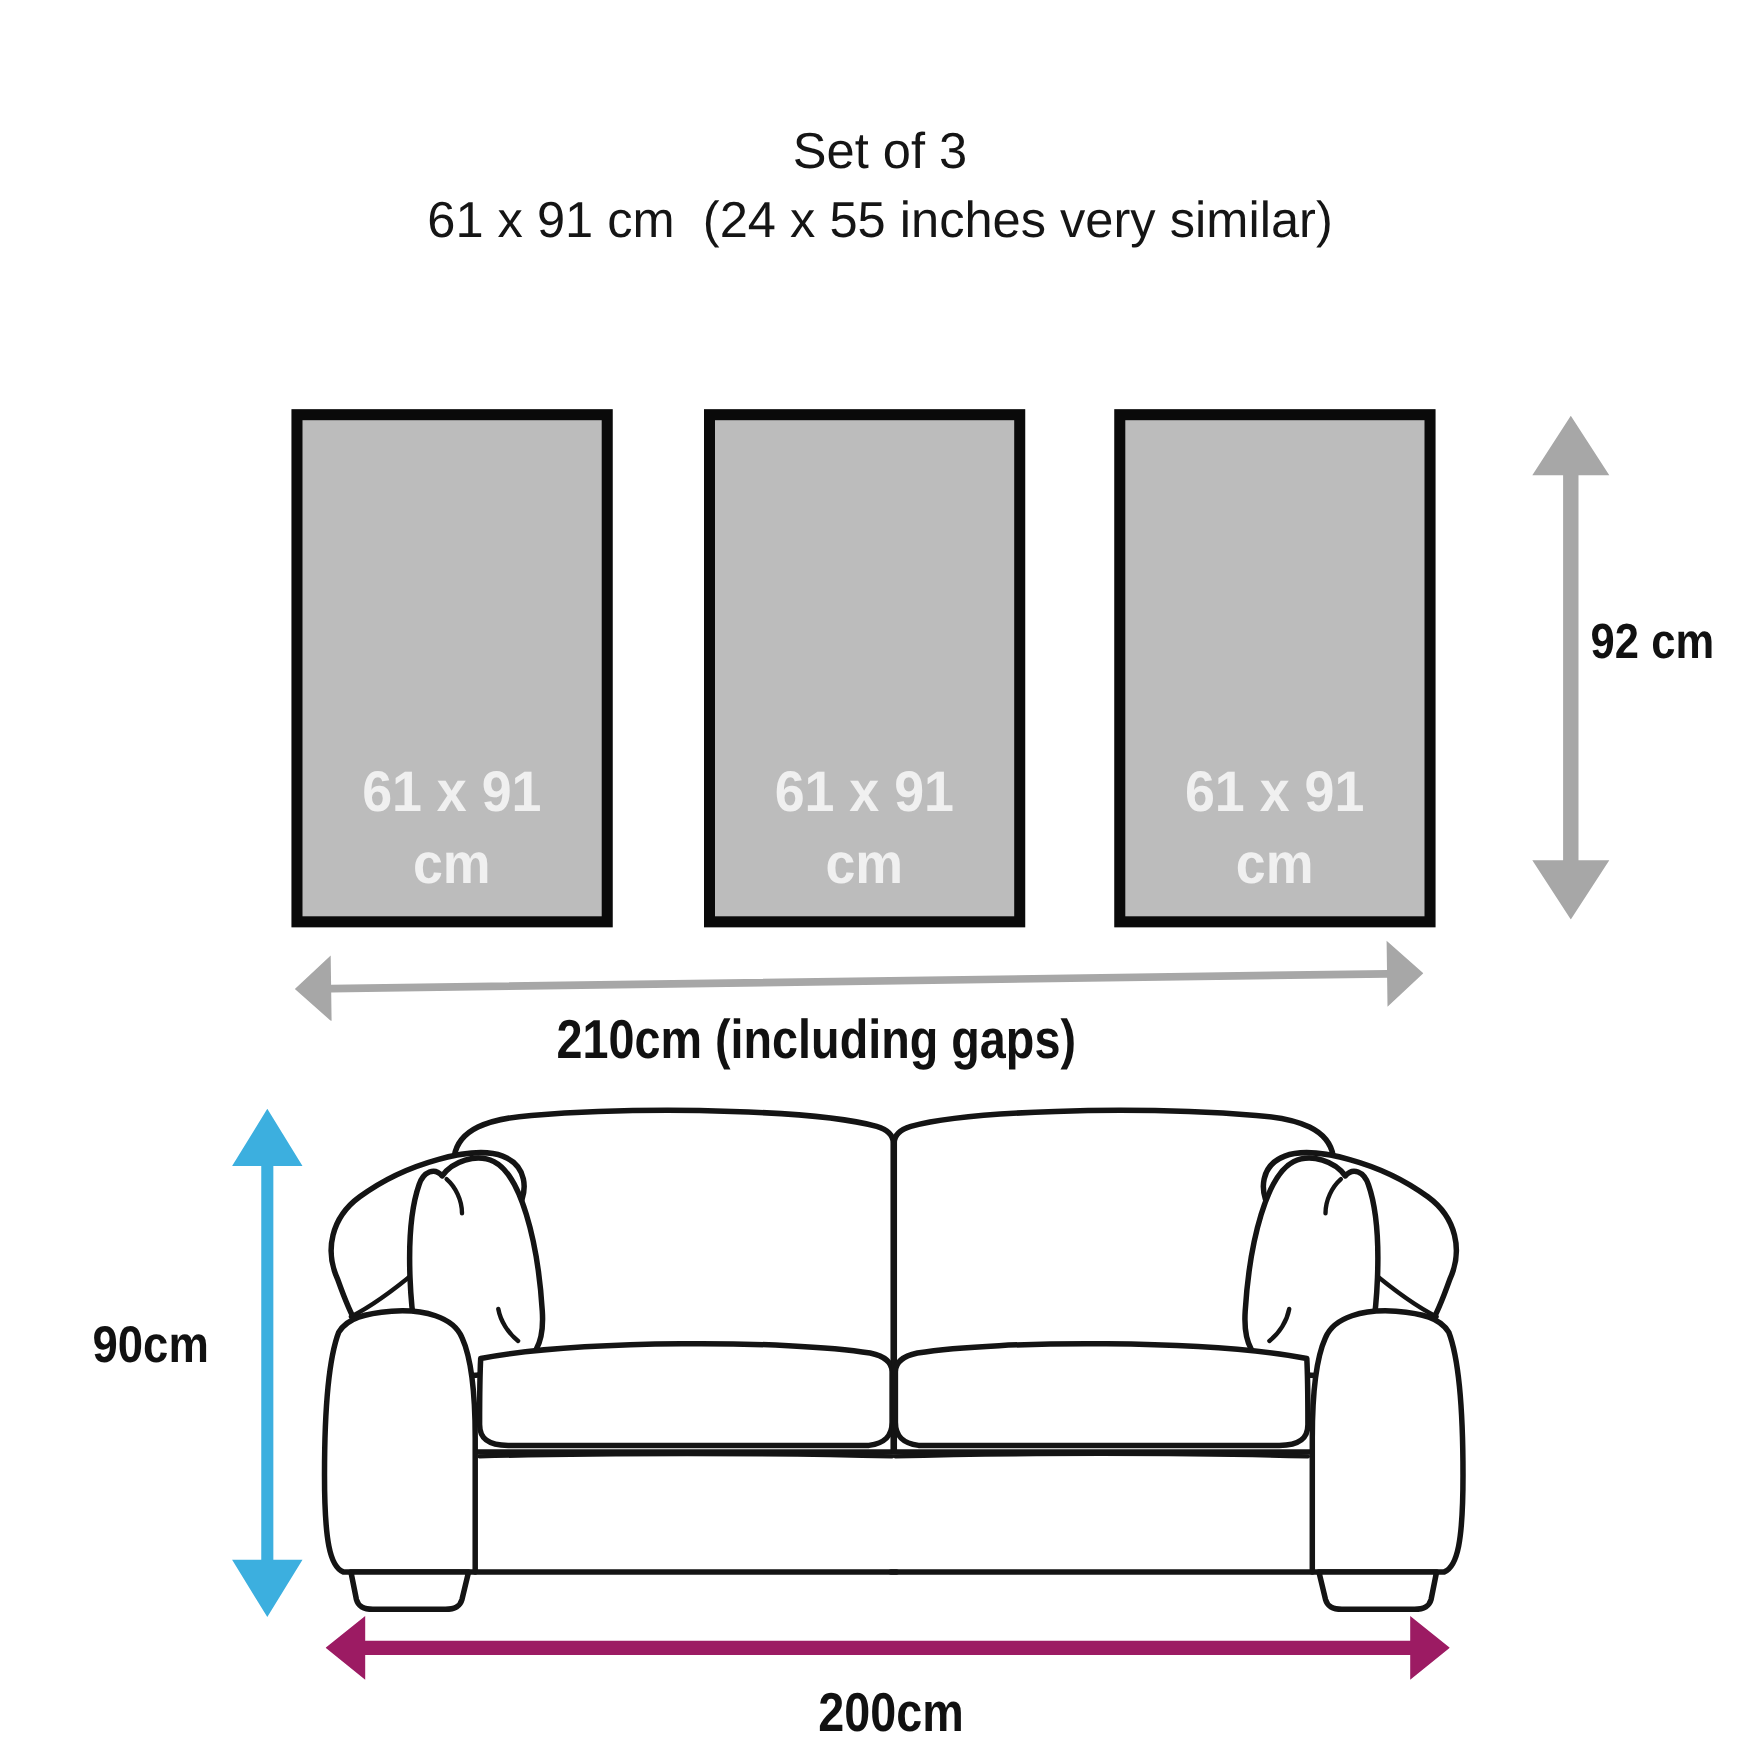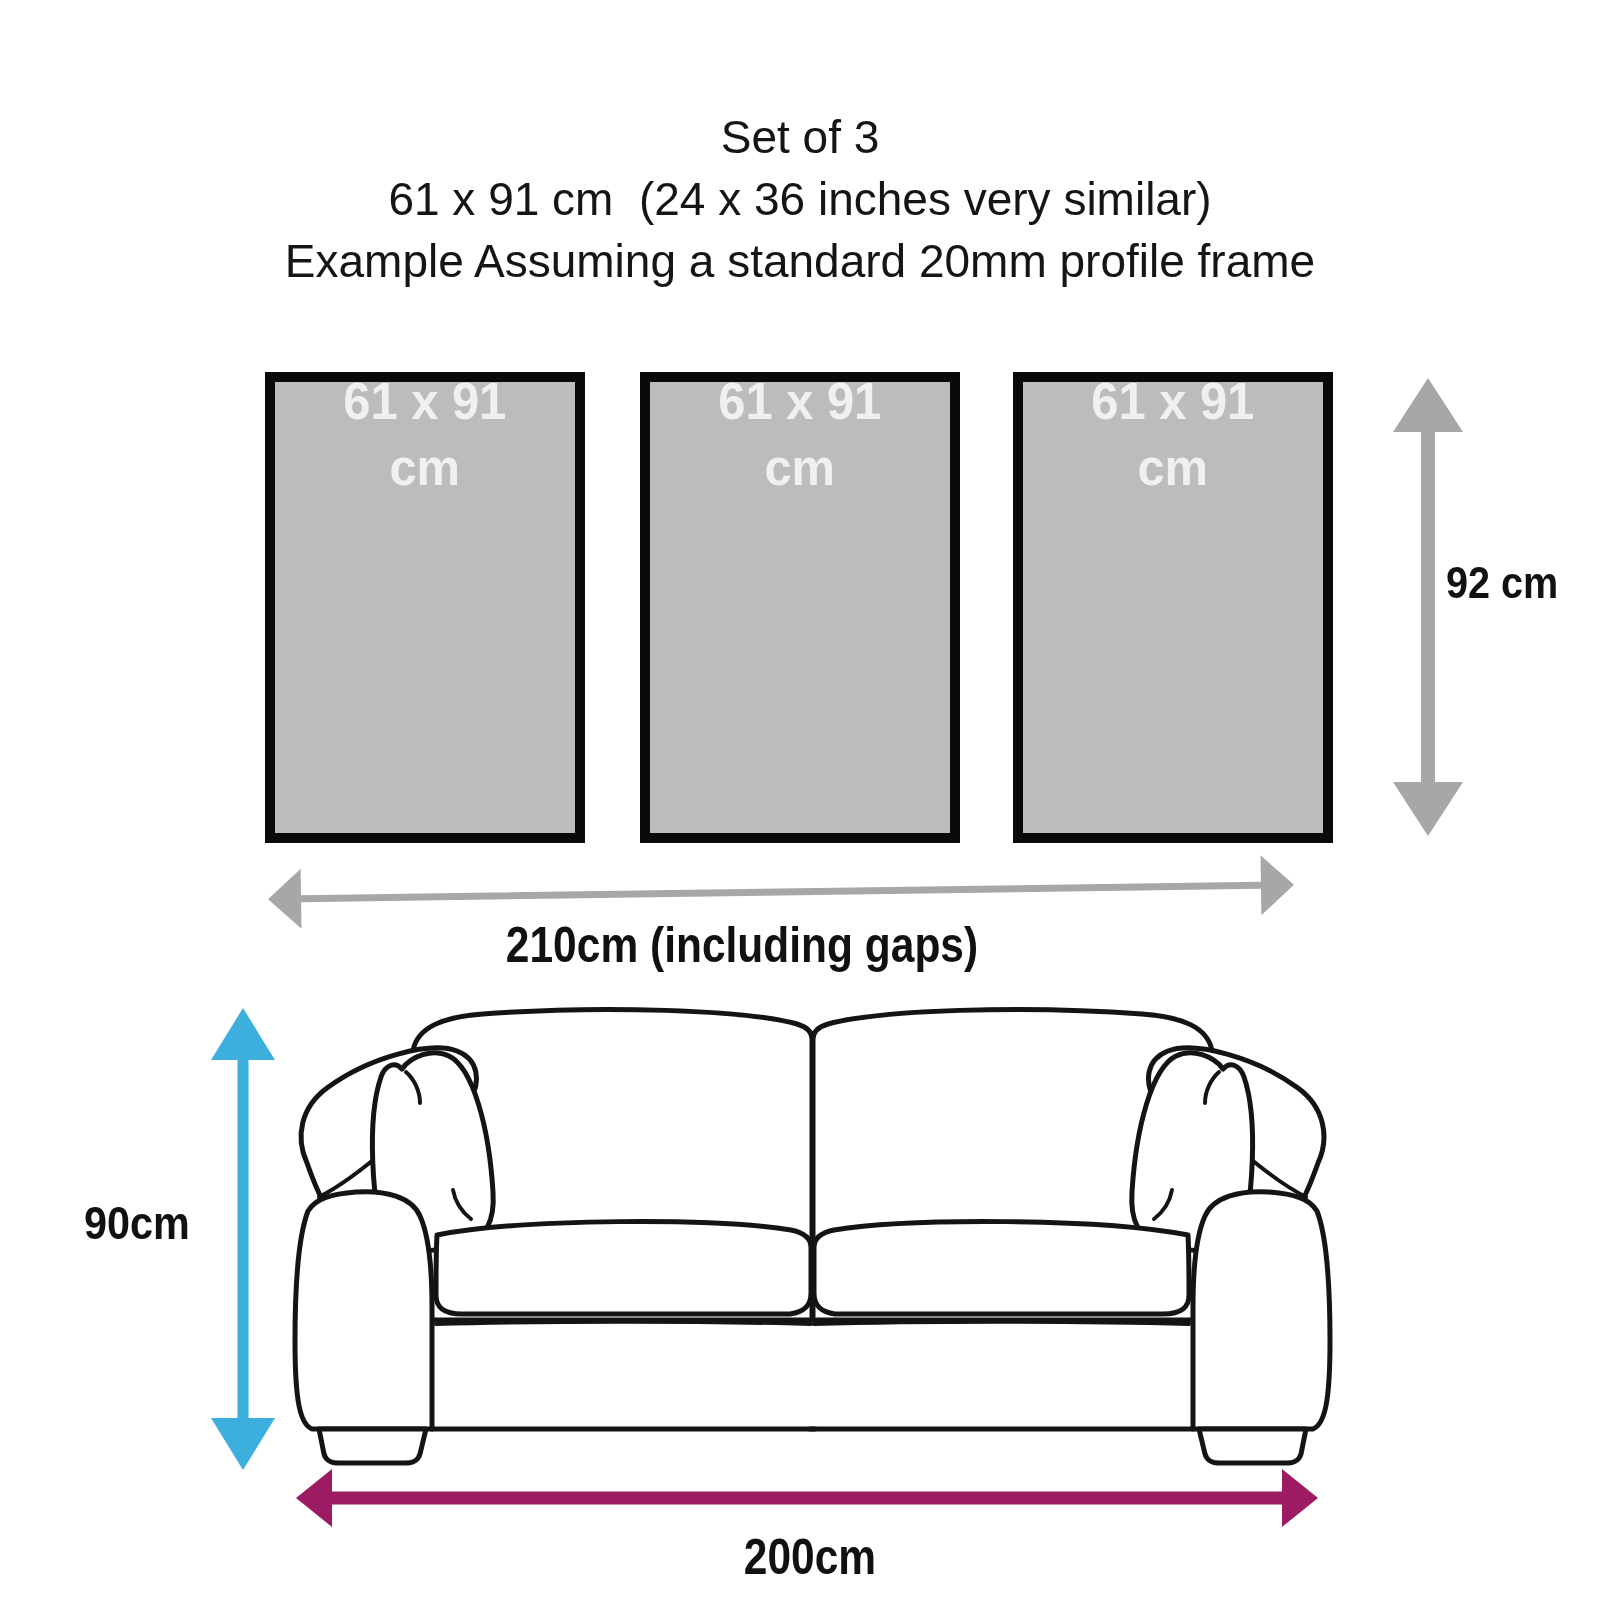--- a/index.html
+++ b/index.html
@@ -5,23 +5,23 @@
   html,body{margin:0;padding:0;background:#fff;}
   .canvas{
     position:relative;width:1600px;height:1600px;background:#ffffff;overflow:hidden;
     font-family:"Liberation Sans",sans-serif;color:#161616;border-radius:13px;
   }
   
   .title{position:absolute;top:106px;left:0;width:1600px;text-align:center;
          font-size:46px;line-height:62px;font-weight:400;color:#151515;}
   .title div{white-space:pre-wrap;}
   
-  .frame{position:absolute;top:372px;width:320px;height:471px;box-sizing:border-box;
+  .frame{position:absolute;top:372px;width:292px;height:471px;box-sizing:border-box;
          background:#bcbcbc;border:10px solid #0a0a0a;
-         display:flex;align-items:flex-start;justify-content:center;}
+         display:flex;align-items:flex-end;justify-content:center;}
   .frame1{left:265px}.frame2{left:640px}.frame3{left:1013px}
   .frame-label{text-align:center;color:#f0f0f0;font-weight:700;font-size:52px;line-height:66px;
                transform:translateY(-14px) scaleX(.94);letter-spacing:0px;}
   
   .dim{position:absolute;font-weight:700;color:#111;}
   .condensed{transform:scaleX(.85);}
   .lbl-92{left:1446px;top:583px;font-size:45px;transform:translateY(-50%) scaleX(.88);transform-origin:left center;white-space:nowrap;}
   .lbl-210{left:342px;top:916px;width:800px;text-align:center;font-size:50px;transform-origin:center;}
   .lbl-90{left:47px;top:1222px;width:180px;text-align:center;font-size:47px;
           transform:translateY(-50%) scaleX(.88);transform-origin:center;}
@@ -30,22 +30,21 @@
   .abs{position:absolute;}
   svg{display:block;}
 </style>
 </head>
 <body>
 
 <div class="canvas">
 
   <div class="title">
     <div>Set of 3</div>
-    <div>61 x 91 cm  (24 x 36 inches very similar)</div>
-    <div>Example Assuming a standard 20mm profile frame</div>
+    <div>61 x 91 cm  (24 x 55 inches very similar)</div>
   </div>
 
   <div class="frame frame1">
     <div class="frame-label">
       <div>61 x 91</div>
       <div>cm</div>
     </div>
   </div>
   <div class="frame frame2">
     <div class="frame-label">

